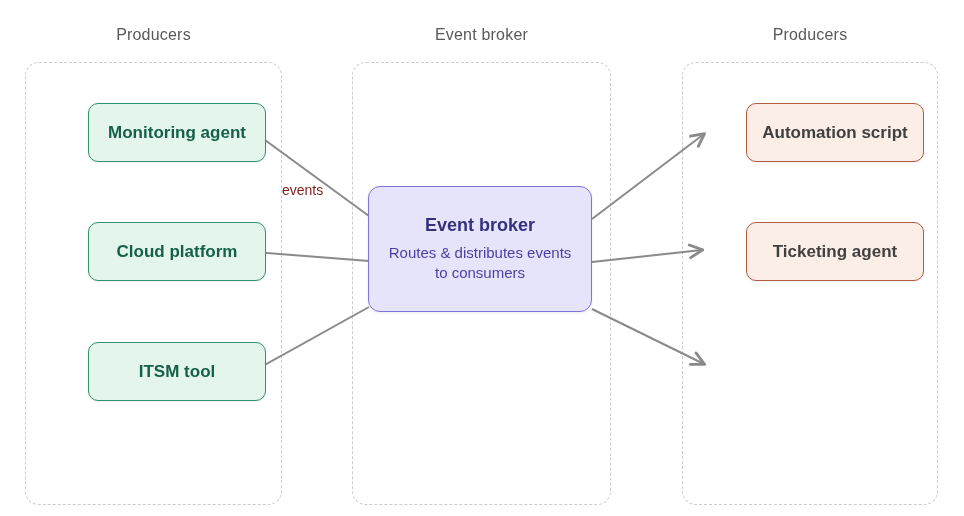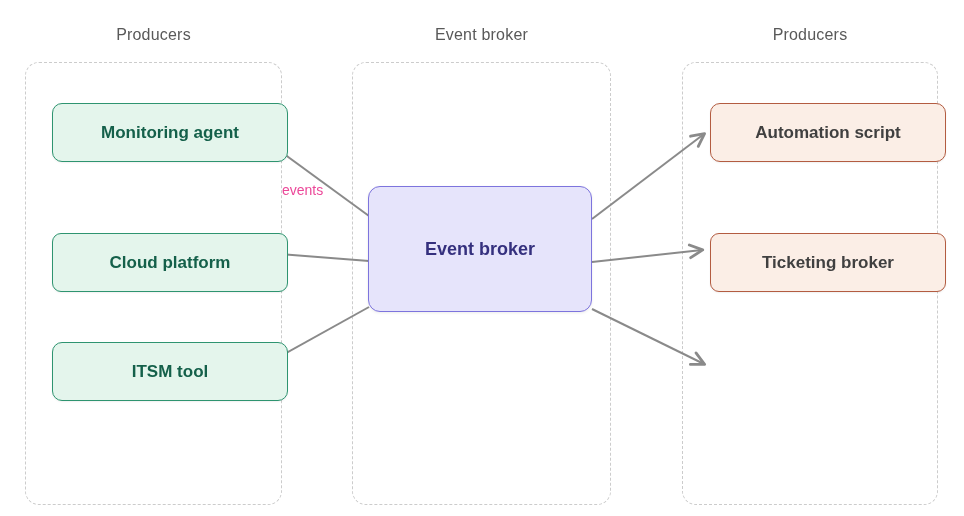--- a/index.html
+++ b/index.html
@@ -48,53 +48,53 @@
     height: 516px;
     z-index: 3;
     pointer-events: none;
   }
 
   .edge-label {
     position: absolute;
     left: 282px;
     top: 182px;
     font-size: 14px;
-    color: #ec4899;
+    color: #7f1d1d;
     z-index: 2;
   }
 
   .node {
     position: absolute;
     display: flex;
     align-items: center;
     justify-content: center;
     text-align: center;
     border-radius: 10px;
     font-weight: bold;
     font-size: 17px;
     z-index: 4;
   }
-  .node.small { width: 236px; height: 59px; }
+  .node.small { width: 178px; height: 59px; margin-left: 36px; }
 
   .node.producer {
     left: 52px;
     background: #e4f5ec;
     border: 1.5px solid #2e9470;
     color: #14604a;
     box-shadow: 0 1px 2px rgba(0,0,0,0.06);
   }
   .node.consumer {
     left: 710px;
     background: #fbeee6;
     border: 1.5px solid #b35c41;
     color: #404040;
     box-shadow: 0 1px 2px rgba(0,0,0,0.06);
   }
   .node.row-1 { top: 103px; }
-  .node.row-2 { top: 233px; border-radius: 9px; }
+  .node.row-2 { top: 222px; }
   .node.row-3 { top: 342px; }
 
   .node.broker-node {
     left: 368px;
     top: 186px;
     width: 224px;
     height: 126px;
     flex-direction: column;
     gap: 7px;
     background: #e6e4fb;
@@ -149,22 +149,23 @@
   </div>
   <div class="node small producer row-2">
     <span>Cloud platform</span>
   </div>
   <div class="node small producer row-3">
     <span>ITSM tool</span>
   </div>
 
   <div class="node broker-node">
     <span class="broker-title">Event broker</span>
+    <span class="broker-subtitle">Routes &amp; distributes events to consumers</span>
   </div>
 
   <div class="node small consumer row-1">
     <span>Automation script</span>
   </div>
   <div class="node small consumer row-2">
-    <span>Ticketing broker</span>
+    <span>Ticketing agent</span>
   </div>
 
 </div>
 
 </body></html>

